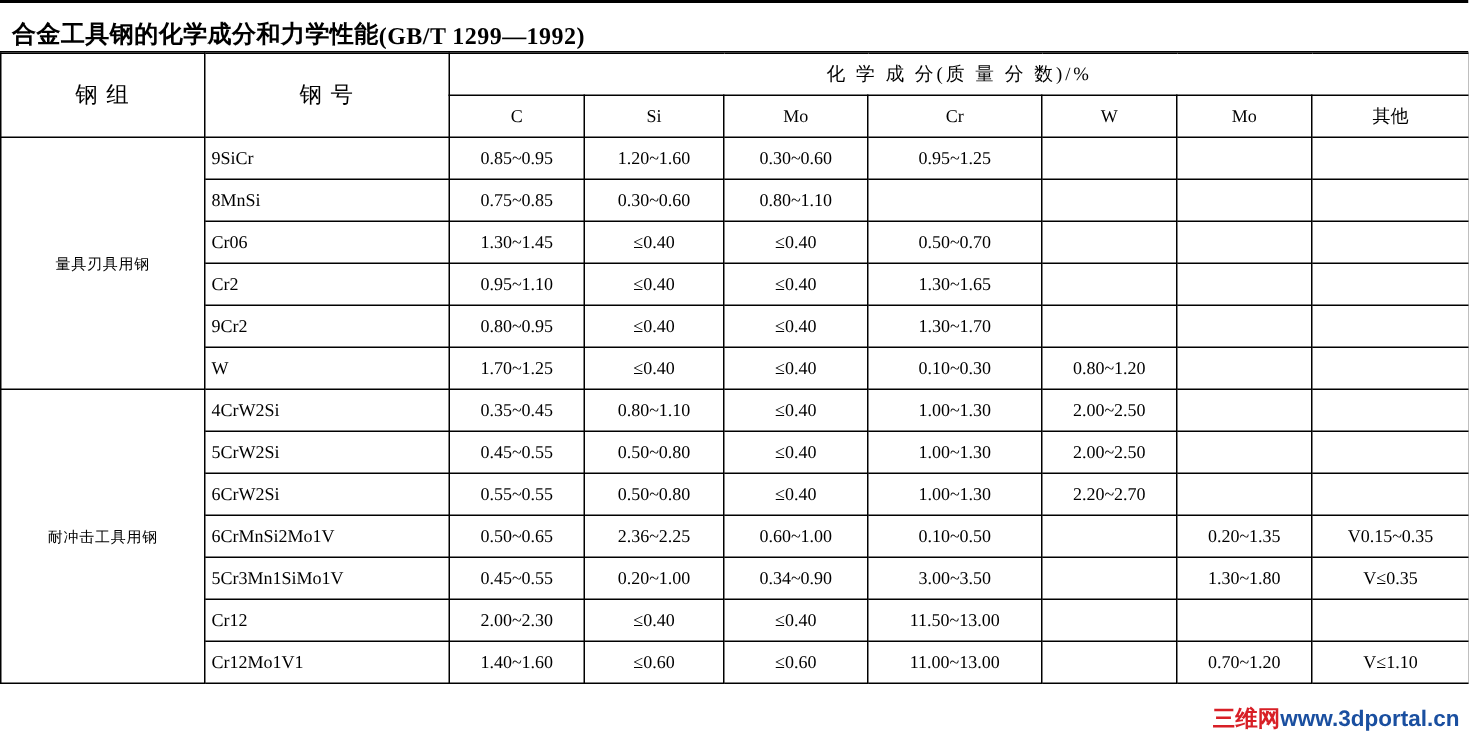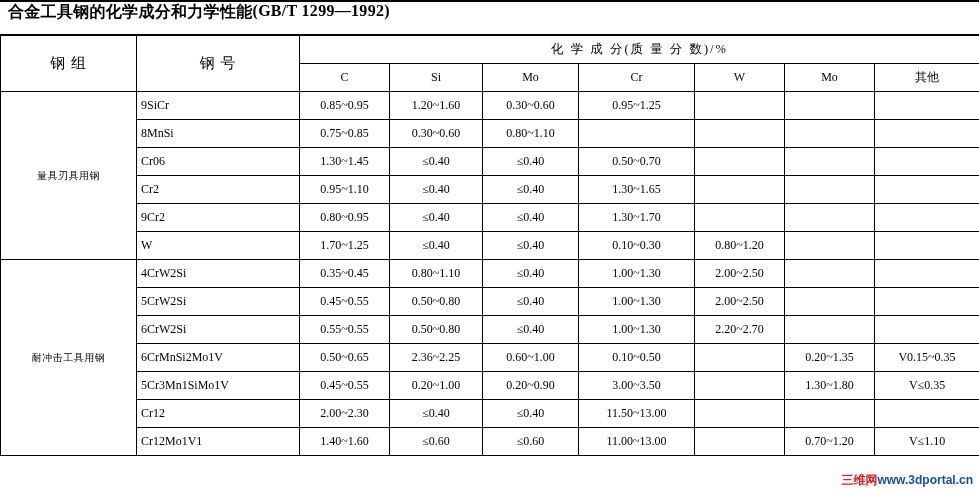--- a/index.html
+++ b/index.html
@@ -19,21 +19,21 @@
     width: 979px;
     height: 491px;
     position: relative;
     box-sizing: border-box;
     border-top: 2px solid #000;
     border-bottom: 0;
   }
   .title-bar {
     height: 33px;
     display: flex;
-    align-items: flex-start;
+    align-items: flex-end;
     padding-left: 8px;
     font-size: 16px;
     font-weight: bold;
     font-family: "Liberation Serif", serif;
     letter-spacing: 0.3px;
     border-bottom: 1.5px solid #000;
     box-sizing: border-box;
   }
   .title-bar .std {
     font-family: "Liberation Serif", serif;
@@ -75,21 +75,21 @@
     letter-spacing: 0.5px;
   }
   .num {
     font-family: "Liberation Serif", serif;
     font-size: 12px;
   }
   .watermark {
     position: absolute;
     right: 6px;
     bottom: 2px;
-    font-size: 12px;
+    font-size: 15px;
     font-family: "Liberation Sans", sans-serif;
     font-weight: bold;
     white-space: nowrap;
     pointer-events: none;
     margin-left: 29px;
   }
   .watermark .wm-red { color: #d81f26; }
   .watermark .wm-blue { color: #1a4fa0; }
 </style>
 </head>
@@ -232,21 +232,21 @@
         <td class="num">0.60~1.00</td>
         <td class="num">0.10~0.50</td>
         <td class="num"></td>
         <td class="num">0.20~1.35</td>
         <td class="num">V0.15~0.35</td>
       </tr>
       <tr>
         <td class="left-pad">5Cr3Mn1SiMo1V</td>
         <td class="num">0.45~0.55</td>
         <td class="num">0.20~1.00</td>
-        <td class="num">0.20~0.90</td>
+        <td class="num">0.34~0.90</td>
         <td class="num">3.00~3.50</td>
         <td class="num"></td>
         <td class="num">1.30~1.80</td>
         <td class="num">V≤0.35</td>
       </tr>
       <tr>
         <td class="left-pad">Cr12</td>
         <td class="num">2.00~2.30</td>
         <td class="num">≤0.40</td>
         <td class="num">≤0.40</td>

